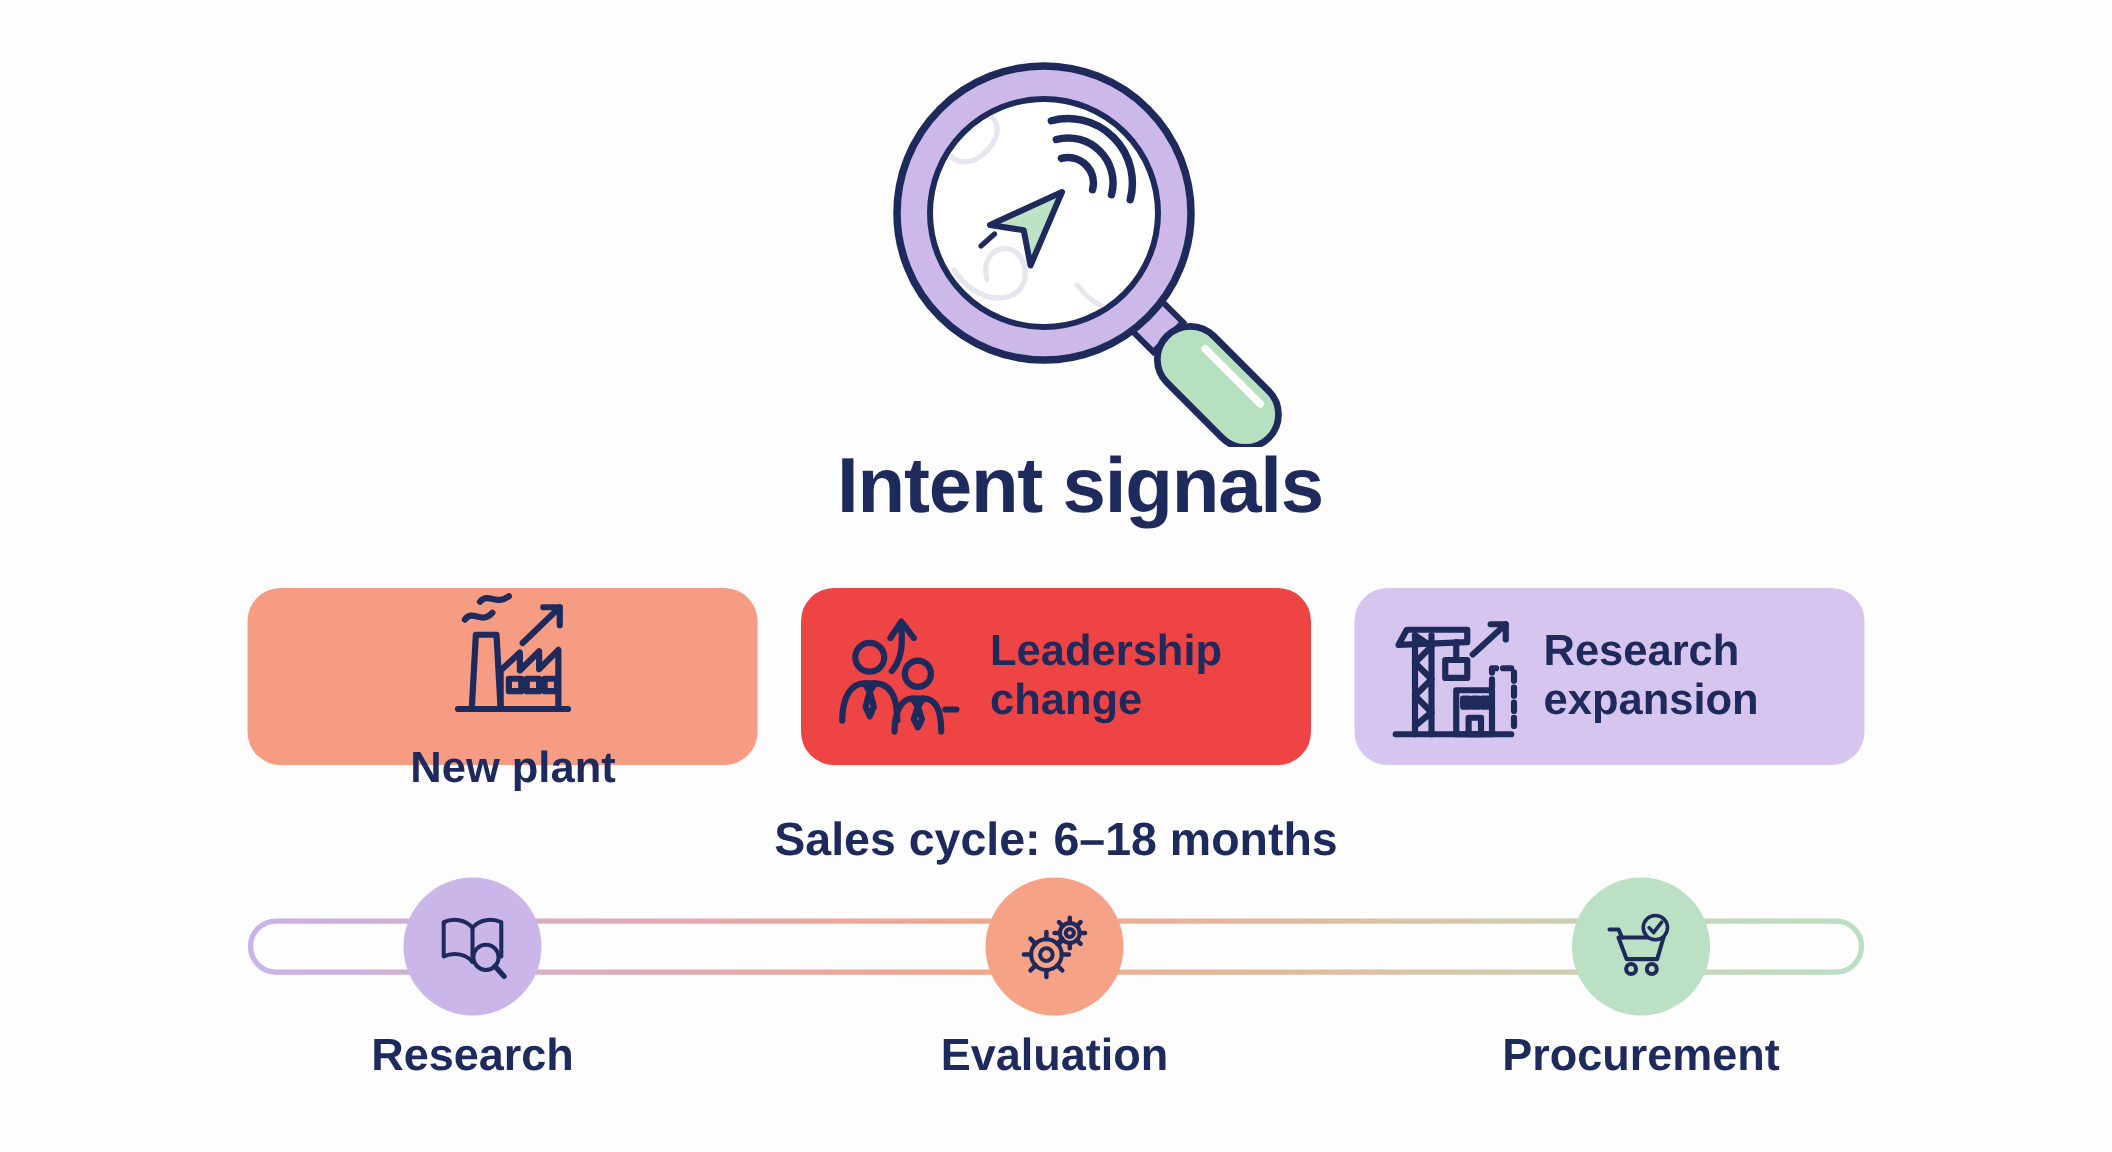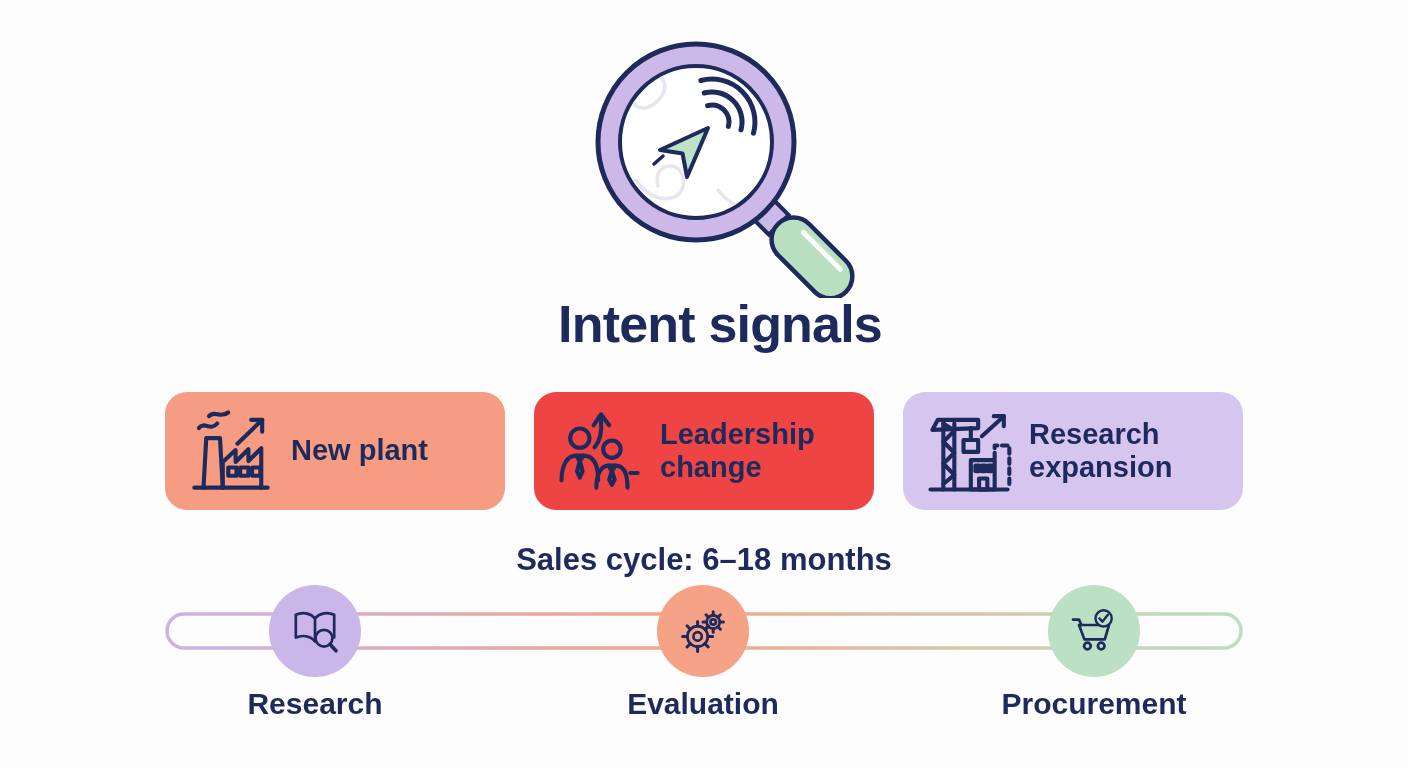--- a/index.html
+++ b/index.html
@@ -81,21 +81,21 @@
       <path d="M141.6,77.6 A17,17 0 0 1 162.4,98.4"></path>
       <path d="M138.2,65.0 A30,30 0 0 1 175.0,101.8"></path>
       <path d="M134.9,52.5 A43,43 0 0 1 187.5,105.1"></path>
     </g>
   </svg>
 
   <div class="title">Intent signals</div>
 
   <div class="cards">
 
-    <div class="card" style="background: rgb(245, 156, 131);">
+    <div class="card" style="background: rgb(245, 156, 131); flex-direction: column;">
       <svg class="card-icon" width="88" height="88" viewBox="0 0 96 96">
         <g stroke="var(--navy)" stroke-width="4.5" fill="none" stroke-linecap="round" stroke-linejoin="round">
           <path d="M8,88 L88,88"></path>
           <path d="M18,88 L21,34 L36,34 L39,88"></path>
           <path d="M39,88 L39,60 L53,47 L53,60 L67,46 L67,59 L81,45 L81,88"></path>
           <rect x="45" y="66" width="9" height="9"></rect>
           <rect x="58" y="66" width="9" height="9"></rect>
           <rect x="71" y="66" width="9" height="9"></rect>
           <path d="M13,23 C19,15 25,27 33,18"></path>
           <path d="M24,10 C30,3 36,13 45,6"></path>

